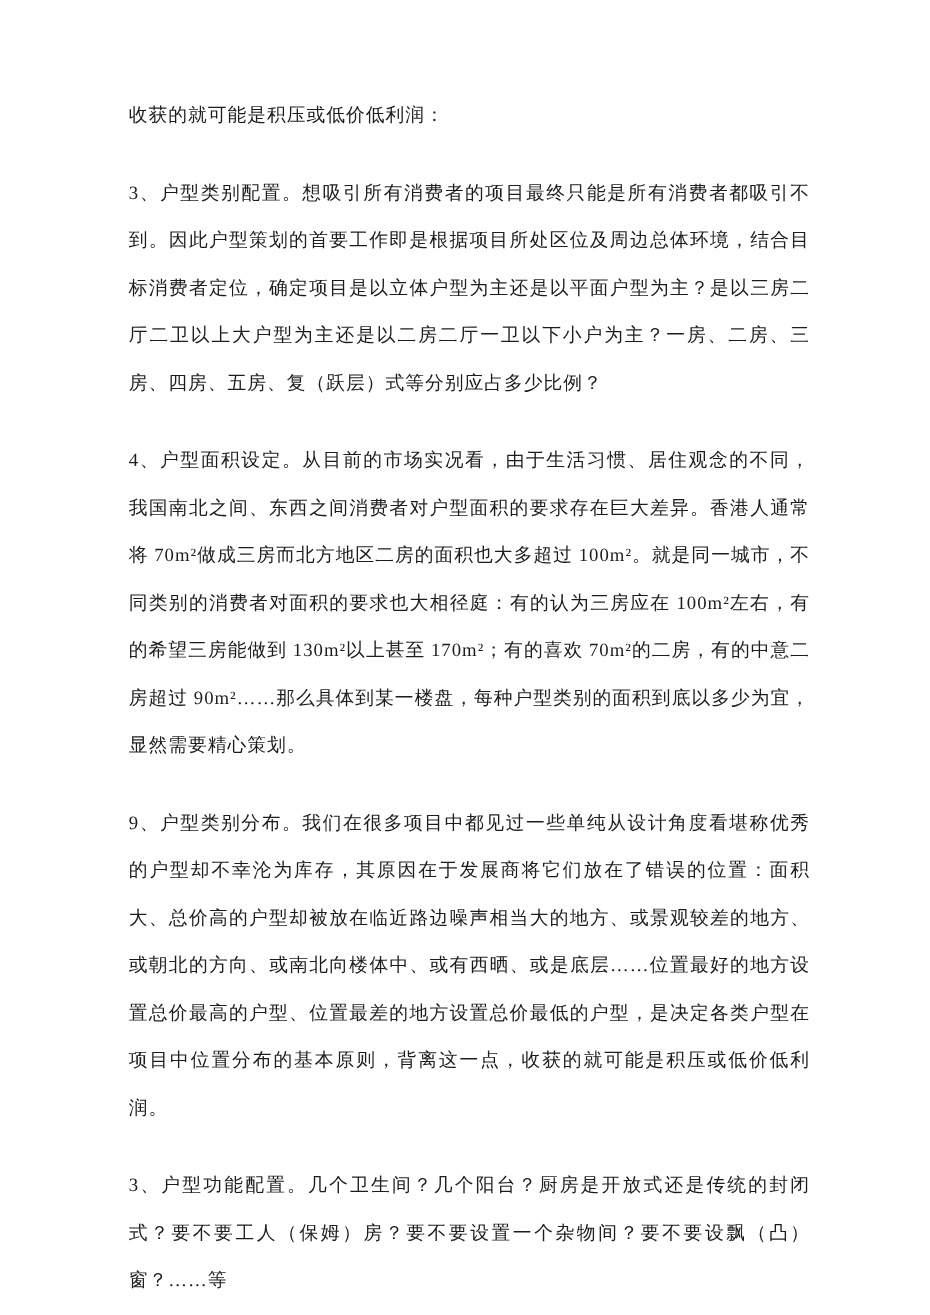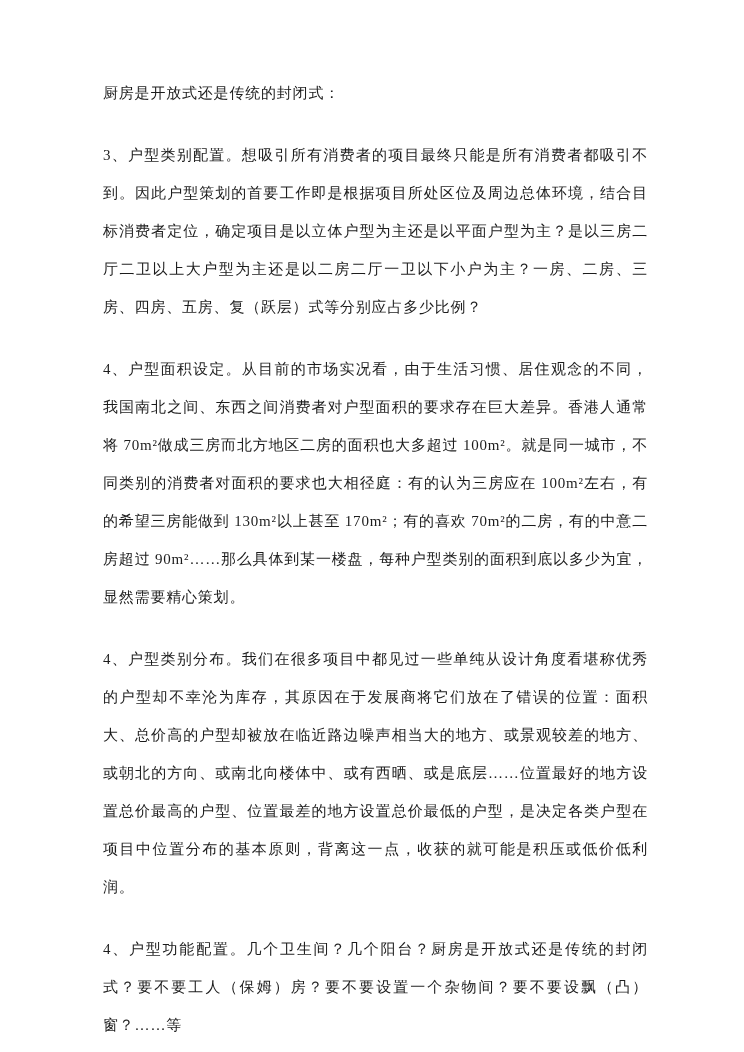--- a/index.html
+++ b/index.html
@@ -38,19 +38,19 @@
   }
   .para:last-child {
     margin-bottom: 0;
   }
 </style>
 </head>
 <body>
 
 <div class="page">
   <div class="text-column">
-    <p class="para intro">厨房是开放式还是传统的封闭式：</p>
+    <p class="para intro">收获的就可能是积压或低价低利润：</p>
     <p class="para">3、户型类别配置。想吸引所有消费者的项目最终只能是所有消费者都吸引不到。因此户型策划的首要工作即是根据项目所处区位及周边总体环境，结合目标消费者定位，确定项目是以立体户型为主还是以平面户型为主？是以三房二厅二卫以上大户型为主还是以二房二厅一卫以下小户为主？一房、二房、三房、四房、五房、复（跃层）式等分别应占多少比例？</p>
     <p class="para">4、户型面积设定。从目前的市场实况看，由于生活习惯、居住观念的不同，我国南北之间、东西之间消费者对户型面积的要求存在巨大差异。香港人通常将 70m²做成三房而北方地区二房的面积也大多超过 100m²。就是同一城市，不同类别的消费者对面积的要求也大相径庭：有的认为三房应在 100m²左右，有的希望三房能做到 130m²以上甚至 170m²；有的喜欢 70m²的二房，有的中意二房超过 90m²……那么具体到某一楼盘，每种户型类别的面积到底以多少为宜，显然需要精心策划。</p>
-    <p class="para">4、户型类别分布。我们在很多项目中都见过一些单纯从设计角度看堪称优秀的户型却不幸沦为库存，其原因在于发展商将它们放在了错误的位置：面积大、总价高的户型却被放在临近路边噪声相当大的地方、或景观较差的地方、或朝北的方向、或南北向楼体中、或有西晒、或是底层……位置最好的地方设置总价最高的户型、位置最差的地方设置总价最低的户型，是决定各类户型在项目中位置分布的基本原则，背离这一点，收获的就可能是积压或低价低利润。</p>
-    <p class="para">4、户型功能配置。几个卫生间？几个阳台？厨房是开放式还是传统的封闭式？要不要工人（保姆）房？要不要设置一个杂物间？要不要设飘（凸）窗？……等</p>
+    <p class="para">9、户型类别分布。我们在很多项目中都见过一些单纯从设计角度看堪称优秀的户型却不幸沦为库存，其原因在于发展商将它们放在了错误的位置：面积大、总价高的户型却被放在临近路边噪声相当大的地方、或景观较差的地方、或朝北的方向、或南北向楼体中、或有西晒、或是底层……位置最好的地方设置总价最高的户型、位置最差的地方设置总价最低的户型，是决定各类户型在项目中位置分布的基本原则，背离这一点，收获的就可能是积压或低价低利润。</p>
+    <p class="para">3、户型功能配置。几个卫生间？几个阳台？厨房是开放式还是传统的封闭式？要不要工人（保姆）房？要不要设置一个杂物间？要不要设飘（凸）窗？……等</p>
   </div>
 </div>
 
 </body></html>

